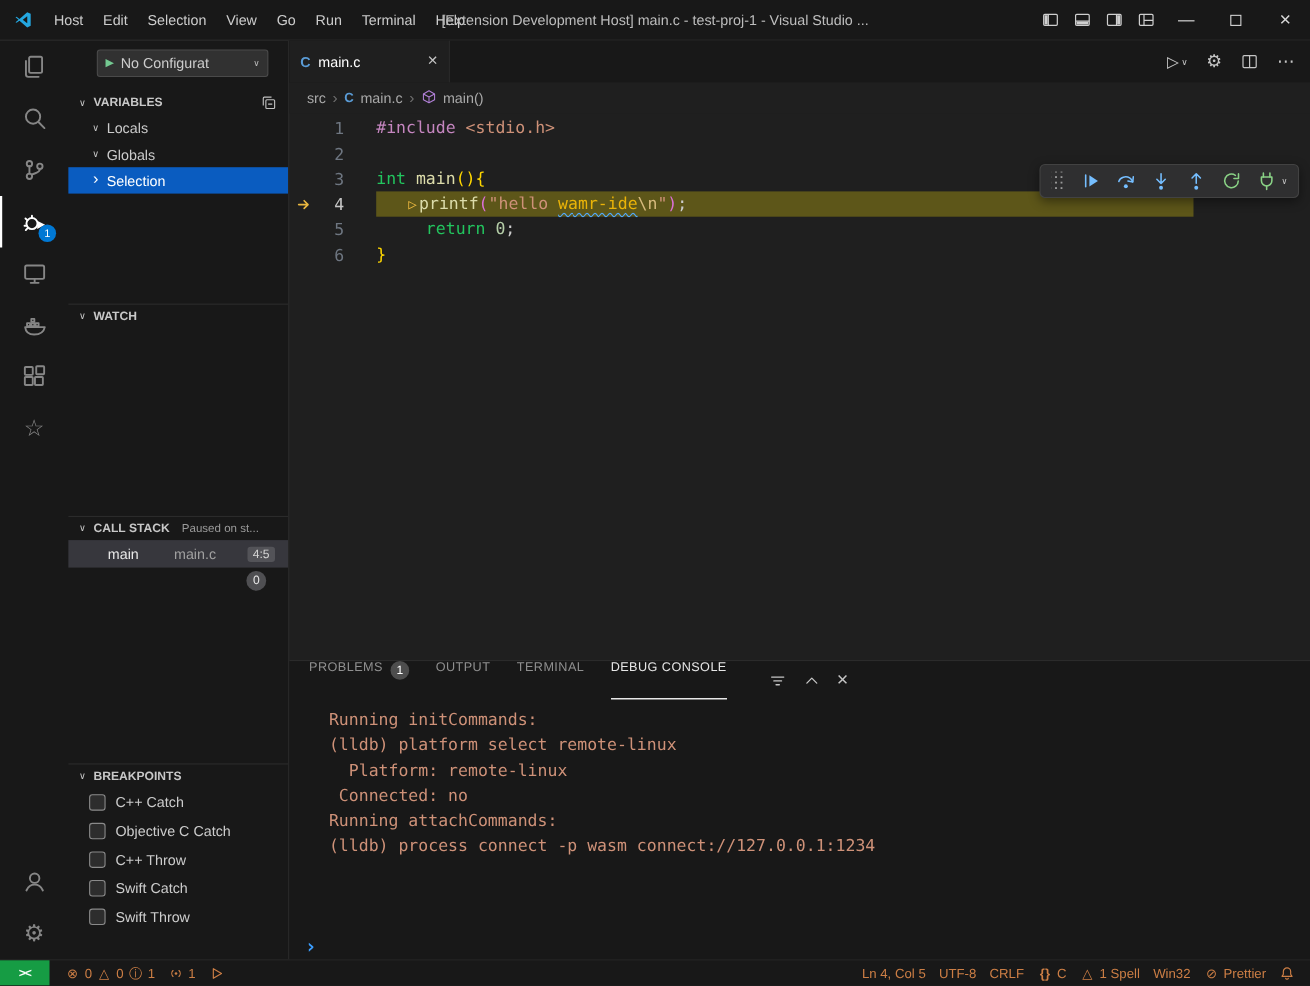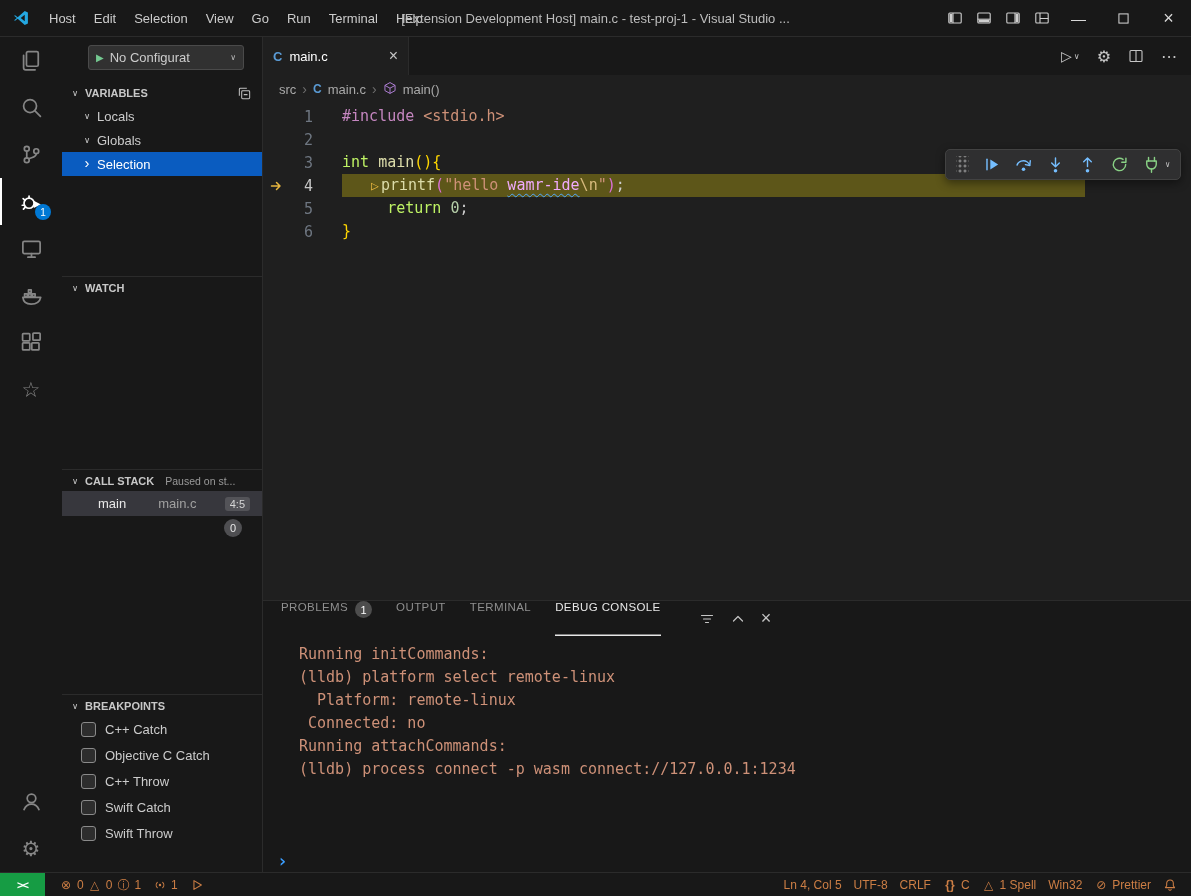--- a/index.html
+++ b/index.html
@@ -88,22 +88,22 @@
   
   .code-area{flex:1;position:relative;font-family:"DejaVu Sans Mono","Liberation Mono",monospace;font-size:15px;padding-top:2px;overflow:hidden}
   .code-line{display:flex;height:23px;align-items:center}
   .glyph{width:26px;flex:none;display:flex;align-items:center;padding-left:6px}
   .glyph .icon{width:16px;height:16px}
   .lnum{width:24px;flex:none;text-align:right;color:#6e7681}
   .lnum.on{color:#c6c6c6}
   .lcontent{margin-left:29px;white-space:pre;height:23px;line-height:23px;flex:none}
   .lcontent.hl{background:#5d5619;width:743px}
   .tk-pp{color:#c586c0}.tk-pl{color:#cccccc}.tk-str{color:#ce9178}
-  .tk-stru{color:#f0abfc;text-decoration:underline wavy #4fa9ff 1px;text-underline-offset:3px}
-  .tk-esc{color:#d7ba7d}.tk-kw2{color:#bef264}.tk-fn{color:#dcdcaa}
+  .tk-stru{color:#eab308;text-decoration:underline wavy #4fa9ff 1px;text-underline-offset:3px}
+  .tk-esc{color:#d7ba7d}.tk-kw2{color:#22c55e}.tk-fn{color:#dcdcaa}
   .tk-num{color:#b5cea8}.tk-b1{color:#ffd700}.tk-b2{color:#da70d6}
   .tk-marker{color:#e8b63f;padding:0 2px;font-size:13px}
 
   
   .dbg-toolbar{position:absolute;top:46px;right:10px;z-index:6;display:flex;align-items:center;gap:13px;background:#2f2f30;border:1px solid #424242;border-radius:5px;padding:5px 10px;box-shadow:0 3px 10px rgba(0,0,0,.45)}
   .dbg-btn{display:flex;align-items:center;gap:2px}
   .dbg-btn .icon{width:19px;height:19px}
   .grip{width:13px;height:17px;background:radial-gradient(circle,#9a9a9a 1.1px,transparent 1.3px);background-size:5px 5px;background-position:1.5px 2.5px}
   .dbg-continue,.dbg-step-over,.dbg-step-into,.dbg-step-out{color:#75beff}
   .dbg-restart,.dbg-disconnect{color:#89d185}

